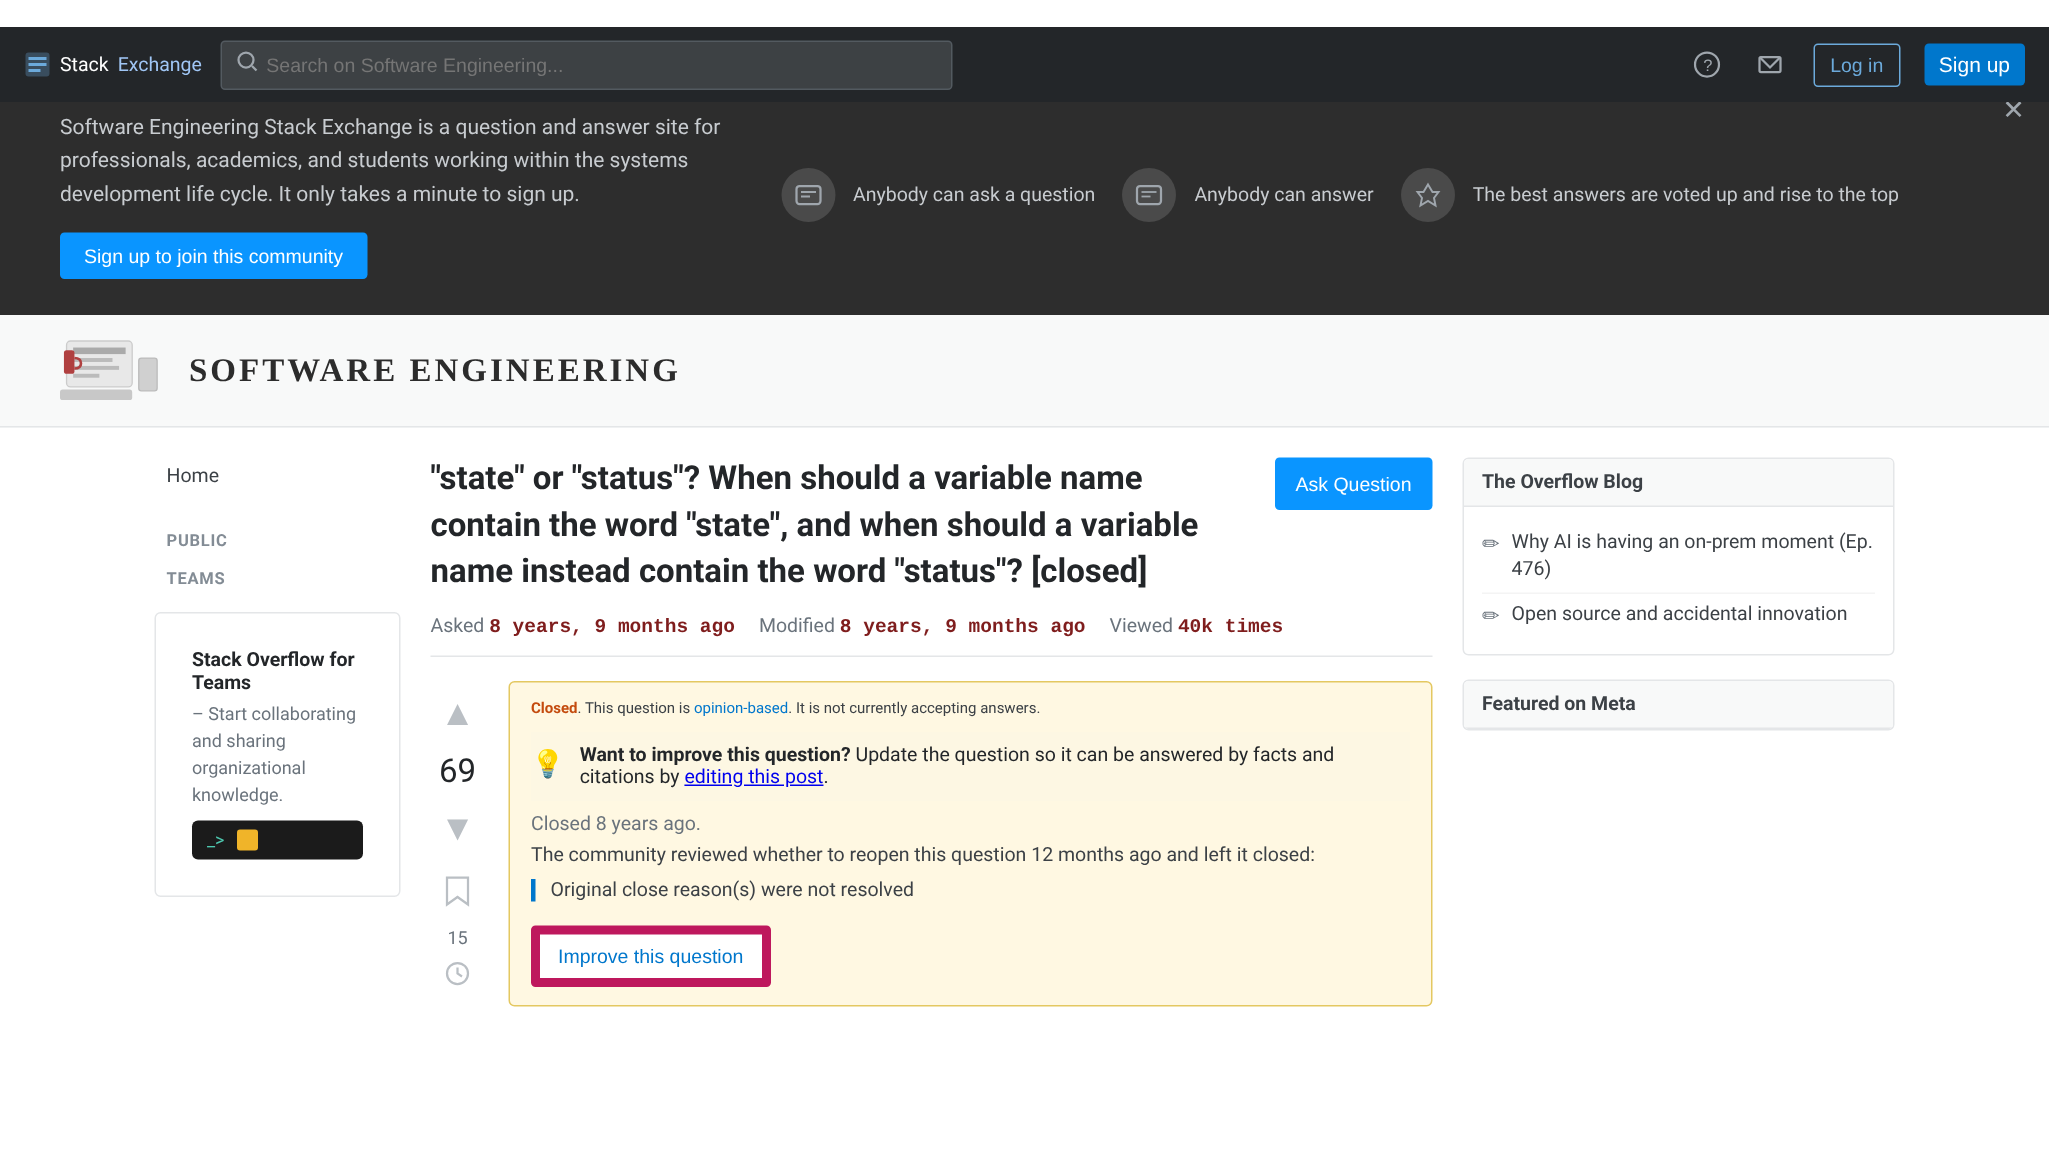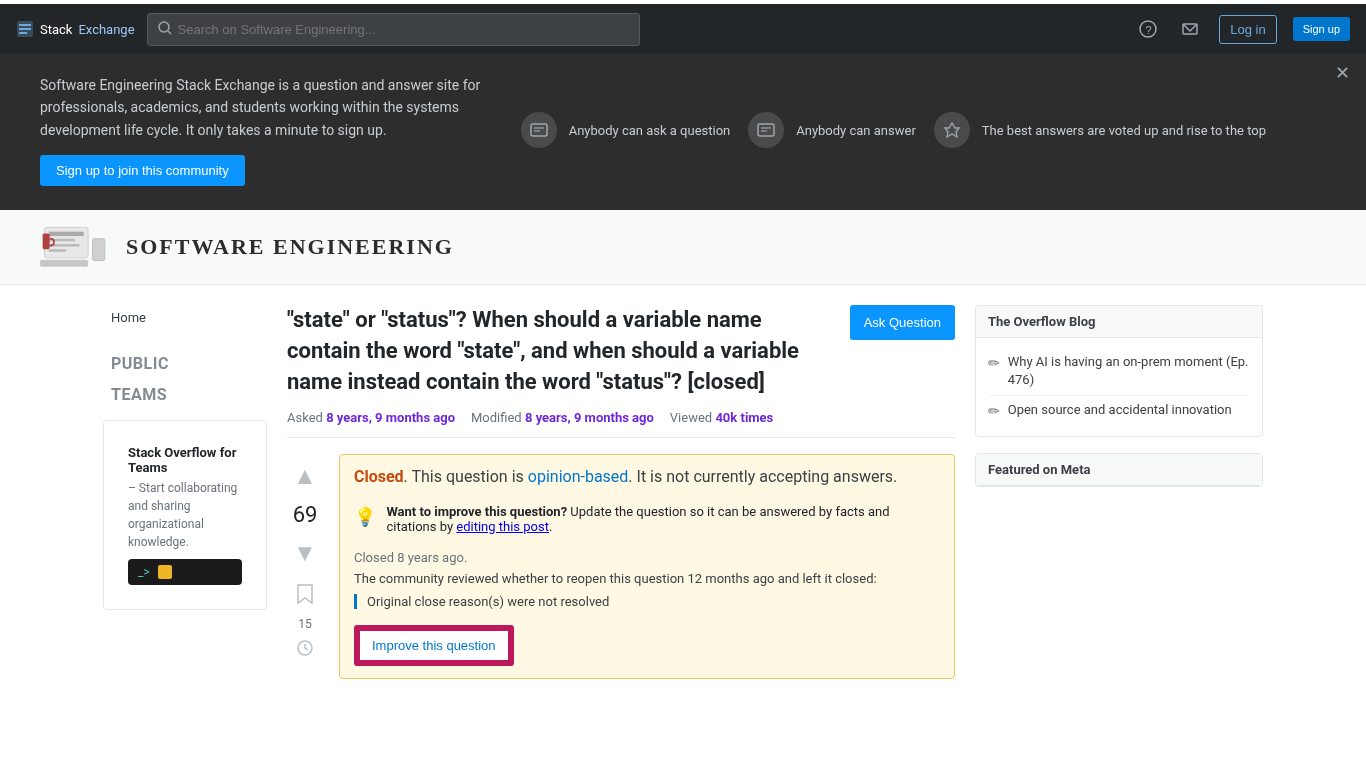--- a/index.html
+++ b/index.html
@@ -7,21 +7,21 @@
 
     
     .topbar {
       background: #232629;
       height: 50px;
       display: flex;
       align-items: center;
       padding: 0 16px;
       gap: 12px;
       position: fixed;
-      top: 4px; left: 0; right: 0;
+      top: 18px; left: 0; right: 0;
       z-index: 100;
     }
     .topbar-logo {
       display: flex; align-items: center; gap: 6px; color: #fff; font-size: 13px; white-space: nowrap;
     }
     .search-bar {
       flex: 1;
       max-width: 700px;
       display: flex;
       align-items: center;
@@ -60,21 +60,21 @@
       cursor: pointer;
       font-size: 13px;
     }
     .btn-signup {
       background: #0077cc;
       border: none;
       color: #fff;
       border-radius: 3px;
       padding: 6px 10px;
       cursor: pointer;
-      font-size: 11px;
+      font-size: 14px;
     }
 
     
     .banner {
       background: #2d2d2d;
       padding: 24px 40px;
       margin-top: 50px;
       display: flex;
       align-items: center;
       justify-content: space-between;
@@ -167,21 +167,21 @@
     .sidebar-nav li { margin-bottom: 2px; }
     .sidebar-nav a {
       display: block;
       padding: 5px 8px;
       color: #3c4146;
       text-decoration: none;
       border-radius: 3px;
       font-size: 13px;
     }
     .sidebar-section-label {
-      font-size: 16px;
+      font-size: 11px;
       color: #838c95;
       text-transform: uppercase;
       font-weight: bold;
       padding: 8px 8px 4px;
       letter-spacing: 0.5px;
     }
     .sidebar-nav .active-item {
       background: #f48225;
       color: #fff;
       font-weight: bold;
@@ -244,21 +244,21 @@
     }
     .question-meta {
       display: flex;
       gap: 16px;
       font-size: 13px;
       color: #6a737c;
       margin-bottom: 16px;
       padding-bottom: 12px;
       border-bottom: 1px solid #e4e6e8;
     }
-    .question-meta span strong { color: #6d28d9; }
+    .question-meta span strong { color: #7f1d1d; font-family: Liberation Mono, monospace; }
 
     
     .question-body {
       display: flex;
       gap: 16px;
     }
     .vote-col {
       display: flex;
       flex-direction: column;
       align-items: center;
@@ -298,21 +298,21 @@
 
     
     .closed-notice {
       background: #fff8e2;
       border: 1px solid #e4c861;
       border-radius: 4px;
       padding: 12px 14px;
       margin-bottom: 14px;
     }
     .closed-notice .closed-header {
-      font-size: 16px;
+      font-size: 10px;
       color: #3c4146;
       margin-bottom: 10px;
     }
     .closed-notice .closed-header strong { color: #c44b0e; }
     .closed-notice .closed-link { color: #0077cc; text-decoration: none; }
     .improve-box {
       display: flex;
       gap: 10px;
       background: #fdf7e3;
       padding: 8px 0;

